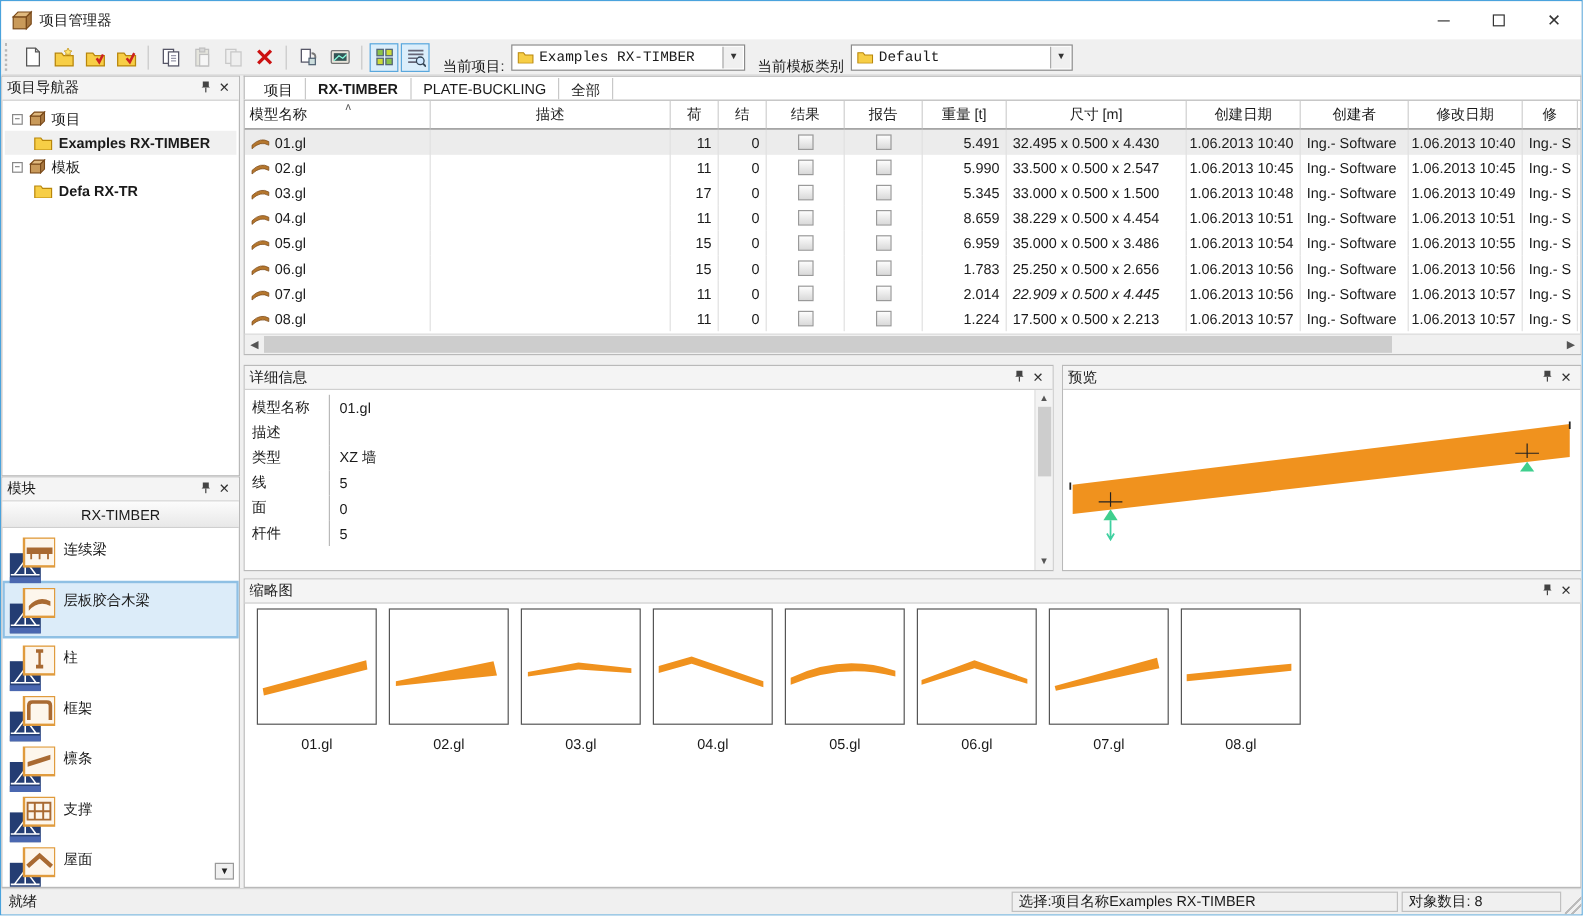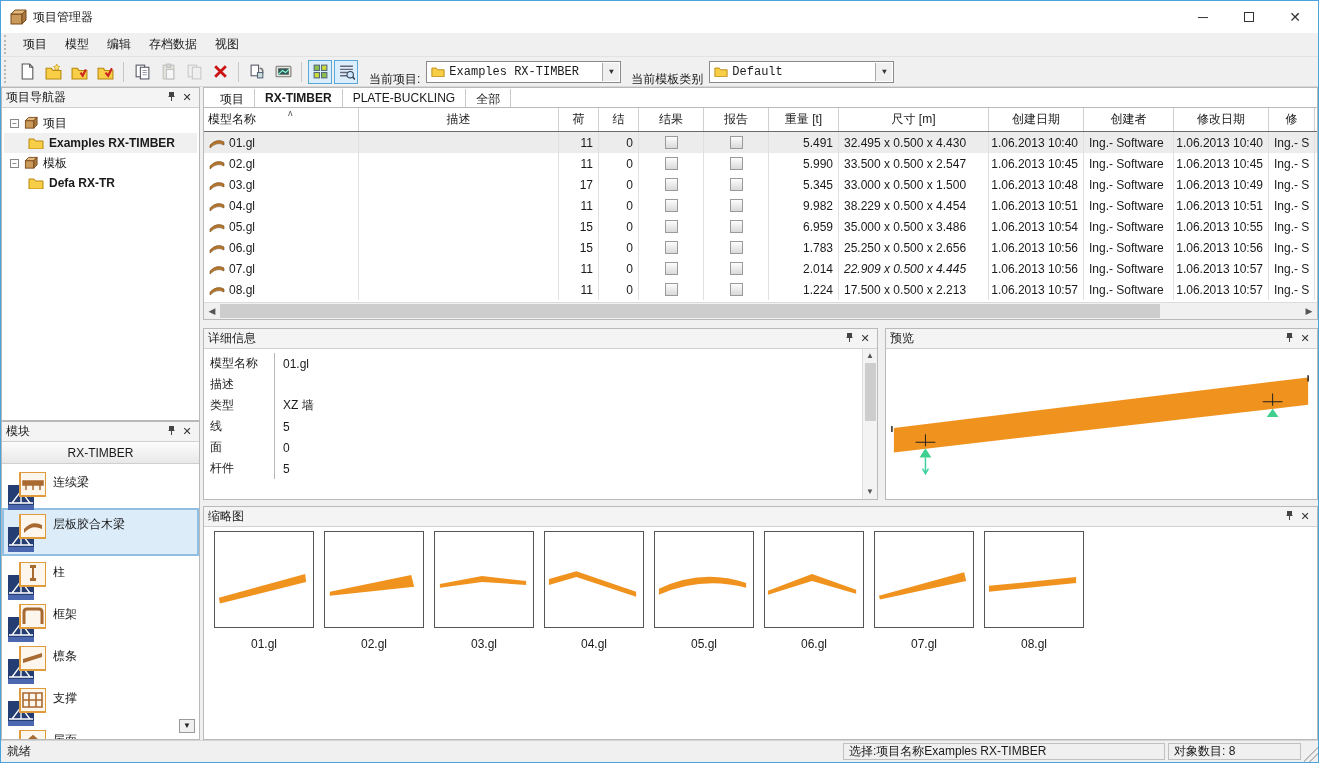--- a/index.html
+++ b/index.html
@@ -130,24 +130,20 @@
     <span class="wtitle">项目管理器</span>
     <div class="wctrls">
       <div class="wctrl">─</div>
       <div class="wctrl">
           <span class="maxbox"></span>
         </div>
       <div class="wctrl">✕</div>
     </div>
   </div>
 
-  <div class="menubar">
-    <span class="grip"></span>
-    <span id="menu-items"><span class="menu-item">项目</span><span class="menu-item">模型</span><span class="menu-item">编辑</span><span class="menu-item">存档数据</span><span class="menu-item">视图</span></span>
-  </div>
 
   <div class="toolbar">
     <span class="grip"></span>
     <span id="toolbar-buttons" style="display:flex;align-items:center;">
         <div class="tbtn">
           <svg viewBox="0 0 16 16">
             <path d="M3 1 h7 l3 3 v11 H3 Z" fill="#fff" stroke="#555"></path>
             <path d="M10 1 v3 h3" fill="none" stroke="#555"></path>
           </svg>
         </div>
@@ -480,21 +476,21 @@
               </div>
               <div class="td" style="width: 200px; flex: 0 0 auto;"></div>
               <div class="td r" style="width: 40px; flex: 0 0 auto;">11</div>
               <div class="td r" style="width: 40px; flex: 0 0 auto;">0</div>
               <div class="td c" style="width: 65px; flex: 0 0 auto;">
                 <span class="cbx"></span>
               </div>
               <div class="td c" style="width: 65px; flex: 0 0 auto;">
                 <span class="cbx"></span>
               </div>
-              <div class="td r" style="width: 70px; flex: 0 0 auto;">9.982</div>
+              <div class="td r" style="width: 70px; flex: 0 0 auto;">8.659</div>
               <div class="td" style="width: 150px; flex: 0 0 auto;">38.229 x 0.500 x 4.454</div>
               <div class="td r" style="width: 95px; flex: 0 0 auto;">1.06.2013 10:51</div>
               <div class="td" style="width: 90px; flex: 0 0 auto;">Ing.- Software</div>
               <div class="td r" style="width: 95px; flex: 0 0 auto;">1.06.2013 10:51</div>
               <div class="td" style="width: 46px; flex: 0 0 auto;">Ing.- S</div>
             </div>
             <div class="tr">
               <div class="td" style="width: 155px; flex: 0 0 auto;">
                 <svg viewBox="0 0 16 12" class="rowicon">
                   <path d="M1 8 Q8 1 15 5 L15 8 Q8 4 1 11 Z" fill="#b5772e" stroke="#7a4a1a" stroke-width=".6"></path>

